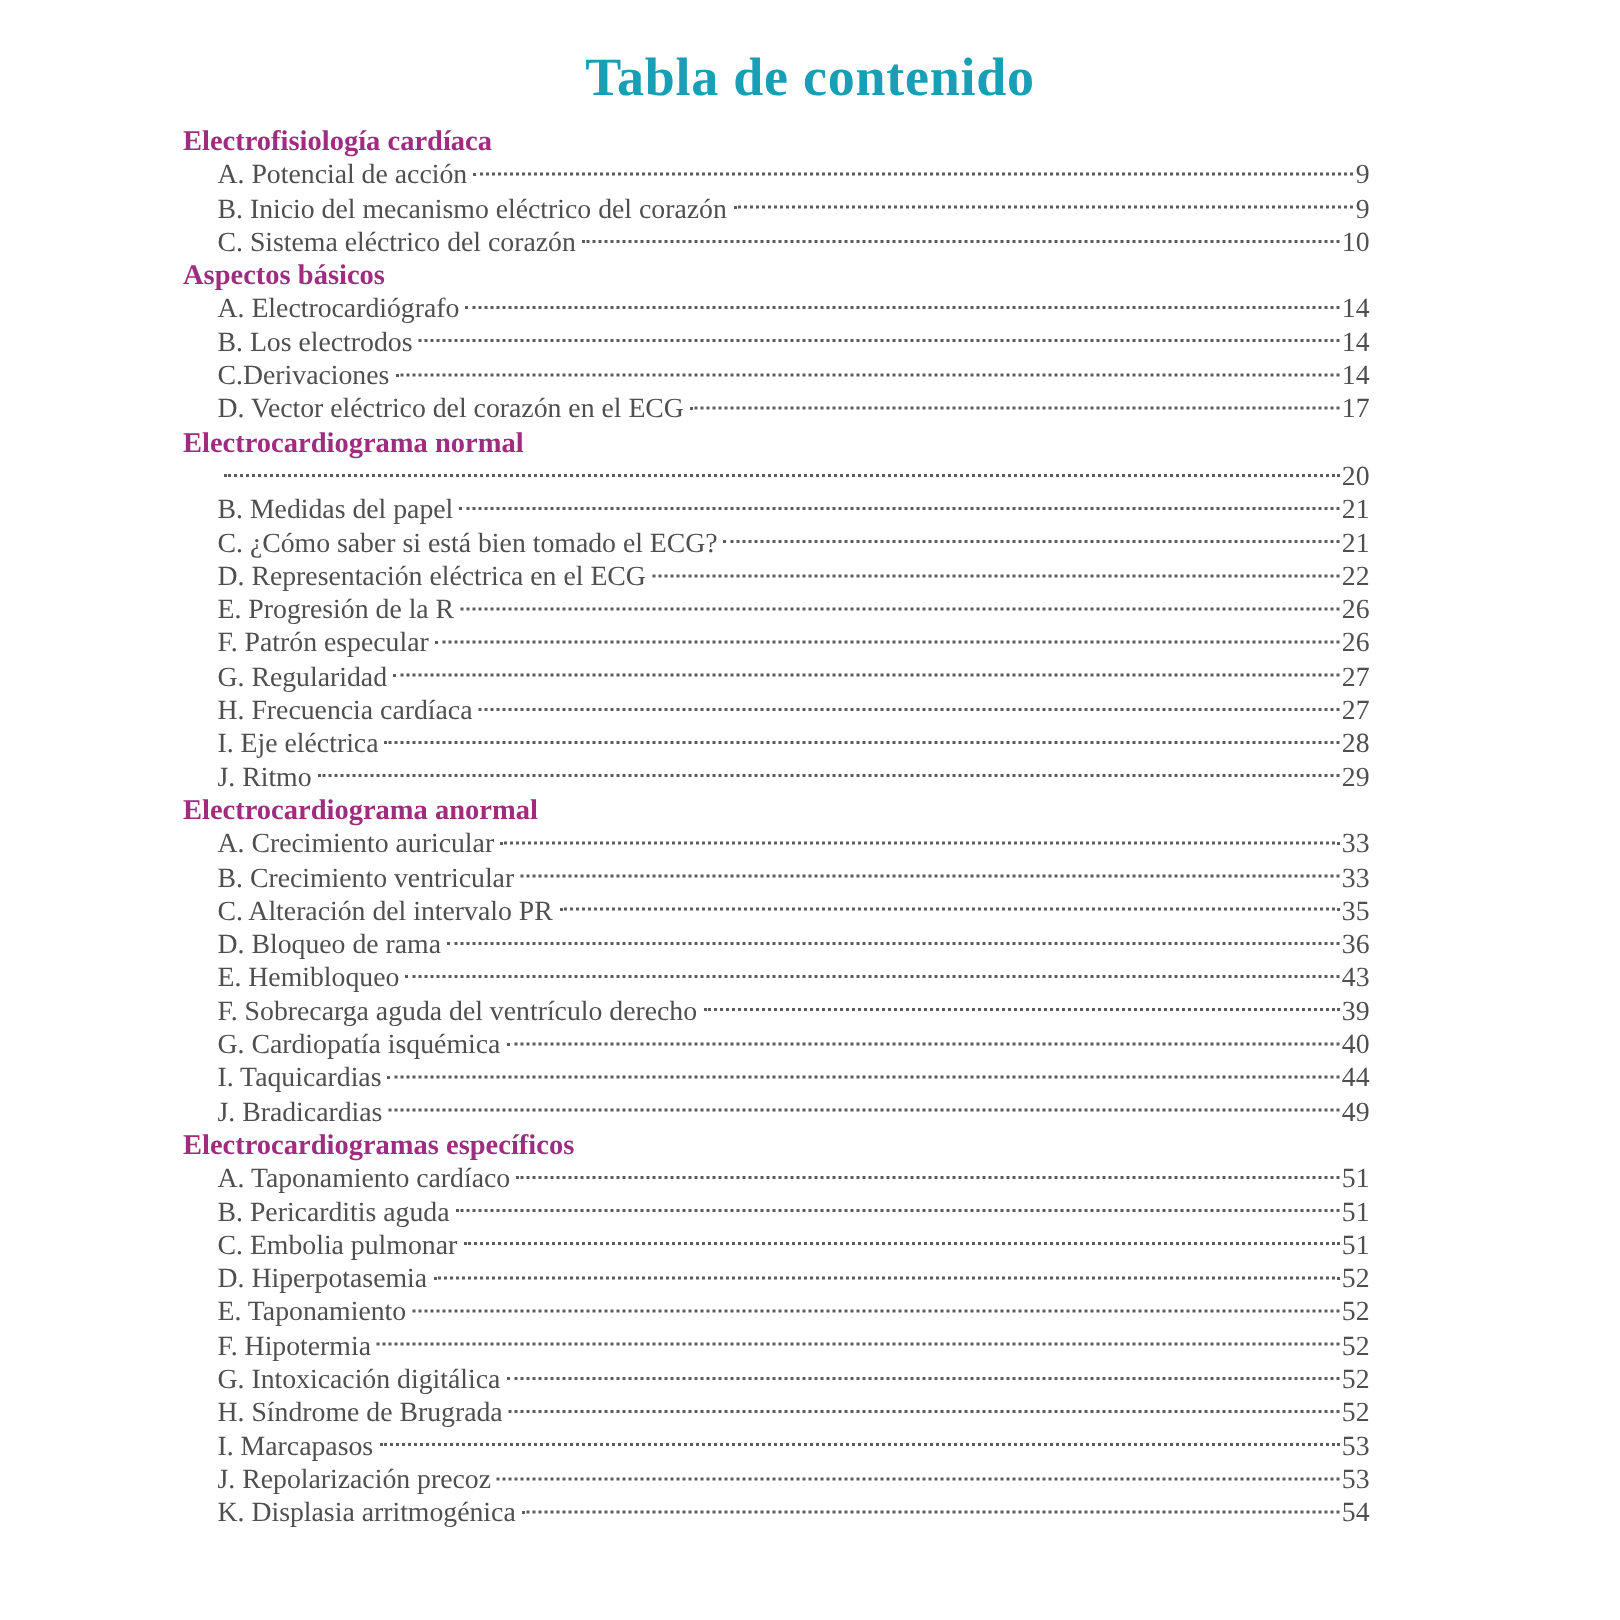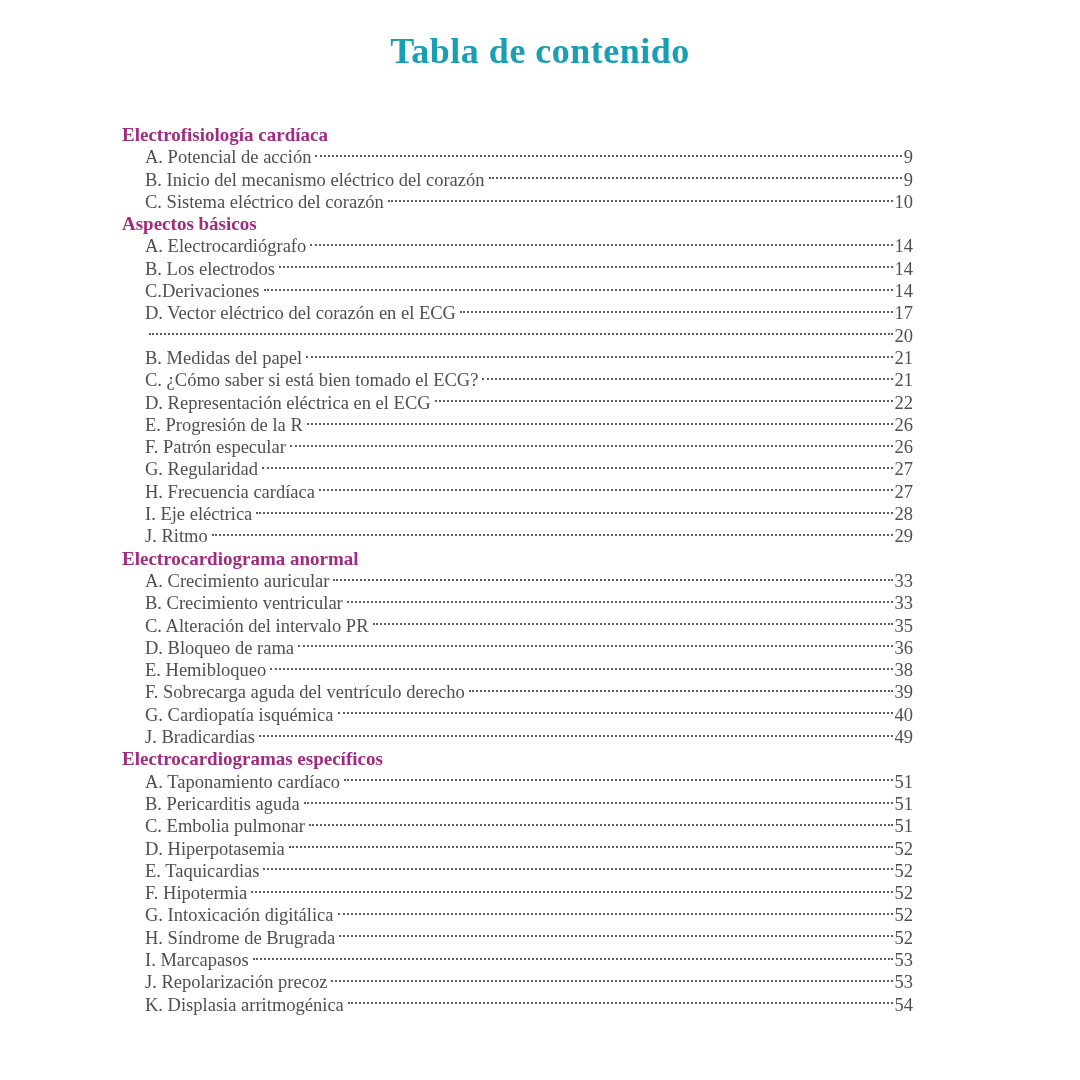--- a/index.html
+++ b/index.html
@@ -23,21 +23,20 @@
     font-size: 36px;
     font-weight: 700;
     color: #189fb5;
     letter-spacing: 0.5px;
   }
   .toc {
     position: absolute;
     top: 84px;
     left: 122px;
     right: 167px; 
-    margin-top: 40px;
   }
   .toc-section-title {
     height: 22.3px;
     line-height: 22.3px;
     font-size: 19px;
     font-weight: 700;
     color: #a02c80;
     white-space: nowrap;
   }
   .toc-item {
@@ -101,20 +100,21 @@
     <div class="toc-item">
     <span class="toc-item-label">C.Derivaciones</span>
     <span class="toc-dots"></span>
     <span class="toc-page-number">14</span>
   </div>
     <div class="toc-item">
     <span class="toc-item-label">D. Vector eléctrico del corazón en el ECG</span>
     <span class="toc-dots"></span>
     <span class="toc-page-number">17</span>
   </div>
+    <div class="toc-section-title">Electrocardiograma normal</div>
     <div class="toc-item">
     <span class="toc-dots"></span>
     <span class="toc-page-number">20</span>
   </div>
     <div class="toc-item">
     <span class="toc-item-label">B. Medidas del papel</span>
     <span class="toc-dots"></span>
     <span class="toc-page-number">21</span>
   </div>
     <div class="toc-item">
@@ -174,33 +174,38 @@
     <span class="toc-page-number">35</span>
   </div>
     <div class="toc-item">
     <span class="toc-item-label">D. Bloqueo de rama</span>
     <span class="toc-dots"></span>
     <span class="toc-page-number">36</span>
   </div>
     <div class="toc-item">
     <span class="toc-item-label">E. Hemibloqueo</span>
     <span class="toc-dots"></span>
-    <span class="toc-page-number">38</span>
+    <span class="toc-page-number">43</span>
   </div>
     <div class="toc-item">
     <span class="toc-item-label">F. Sobrecarga aguda del ventrículo derecho</span>
     <span class="toc-dots"></span>
     <span class="toc-page-number">39</span>
   </div>
     <div class="toc-item">
     <span class="toc-item-label">G. Cardiopatía isquémica</span>
     <span class="toc-dots"></span>
     <span class="toc-page-number">40</span>
   </div>
     <div class="toc-item">
+    <span class="toc-item-label">I. Taquicardias</span>
+    <span class="toc-dots"></span>
+    <span class="toc-page-number">44</span>
+  </div>
+    <div class="toc-item">
     <span class="toc-item-label">J. Bradicardias</span>
     <span class="toc-dots"></span>
     <span class="toc-page-number">49</span>
   </div>
     <div class="toc-section-title">Electrocardiogramas específicos</div>
     <div class="toc-item">
     <span class="toc-item-label">A. Taponamiento cardíaco</span>
     <span class="toc-dots"></span>
     <span class="toc-page-number">51</span>
   </div>
@@ -213,21 +218,21 @@
     <span class="toc-item-label">C. Embolia pulmonar</span>
     <span class="toc-dots"></span>
     <span class="toc-page-number">51</span>
   </div>
     <div class="toc-item">
     <span class="toc-item-label">D. Hiperpotasemia</span>
     <span class="toc-dots"></span>
     <span class="toc-page-number">52</span>
   </div>
     <div class="toc-item">
-    <span class="toc-item-label">E. Taquicardias</span>
+    <span class="toc-item-label">E. Taponamiento</span>
     <span class="toc-dots"></span>
     <span class="toc-page-number">52</span>
   </div>
     <div class="toc-item">
     <span class="toc-item-label">F. Hipotermia</span>
     <span class="toc-dots"></span>
     <span class="toc-page-number">52</span>
   </div>
     <div class="toc-item">
     <span class="toc-item-label">G. Intoxicación digitálica</span>

